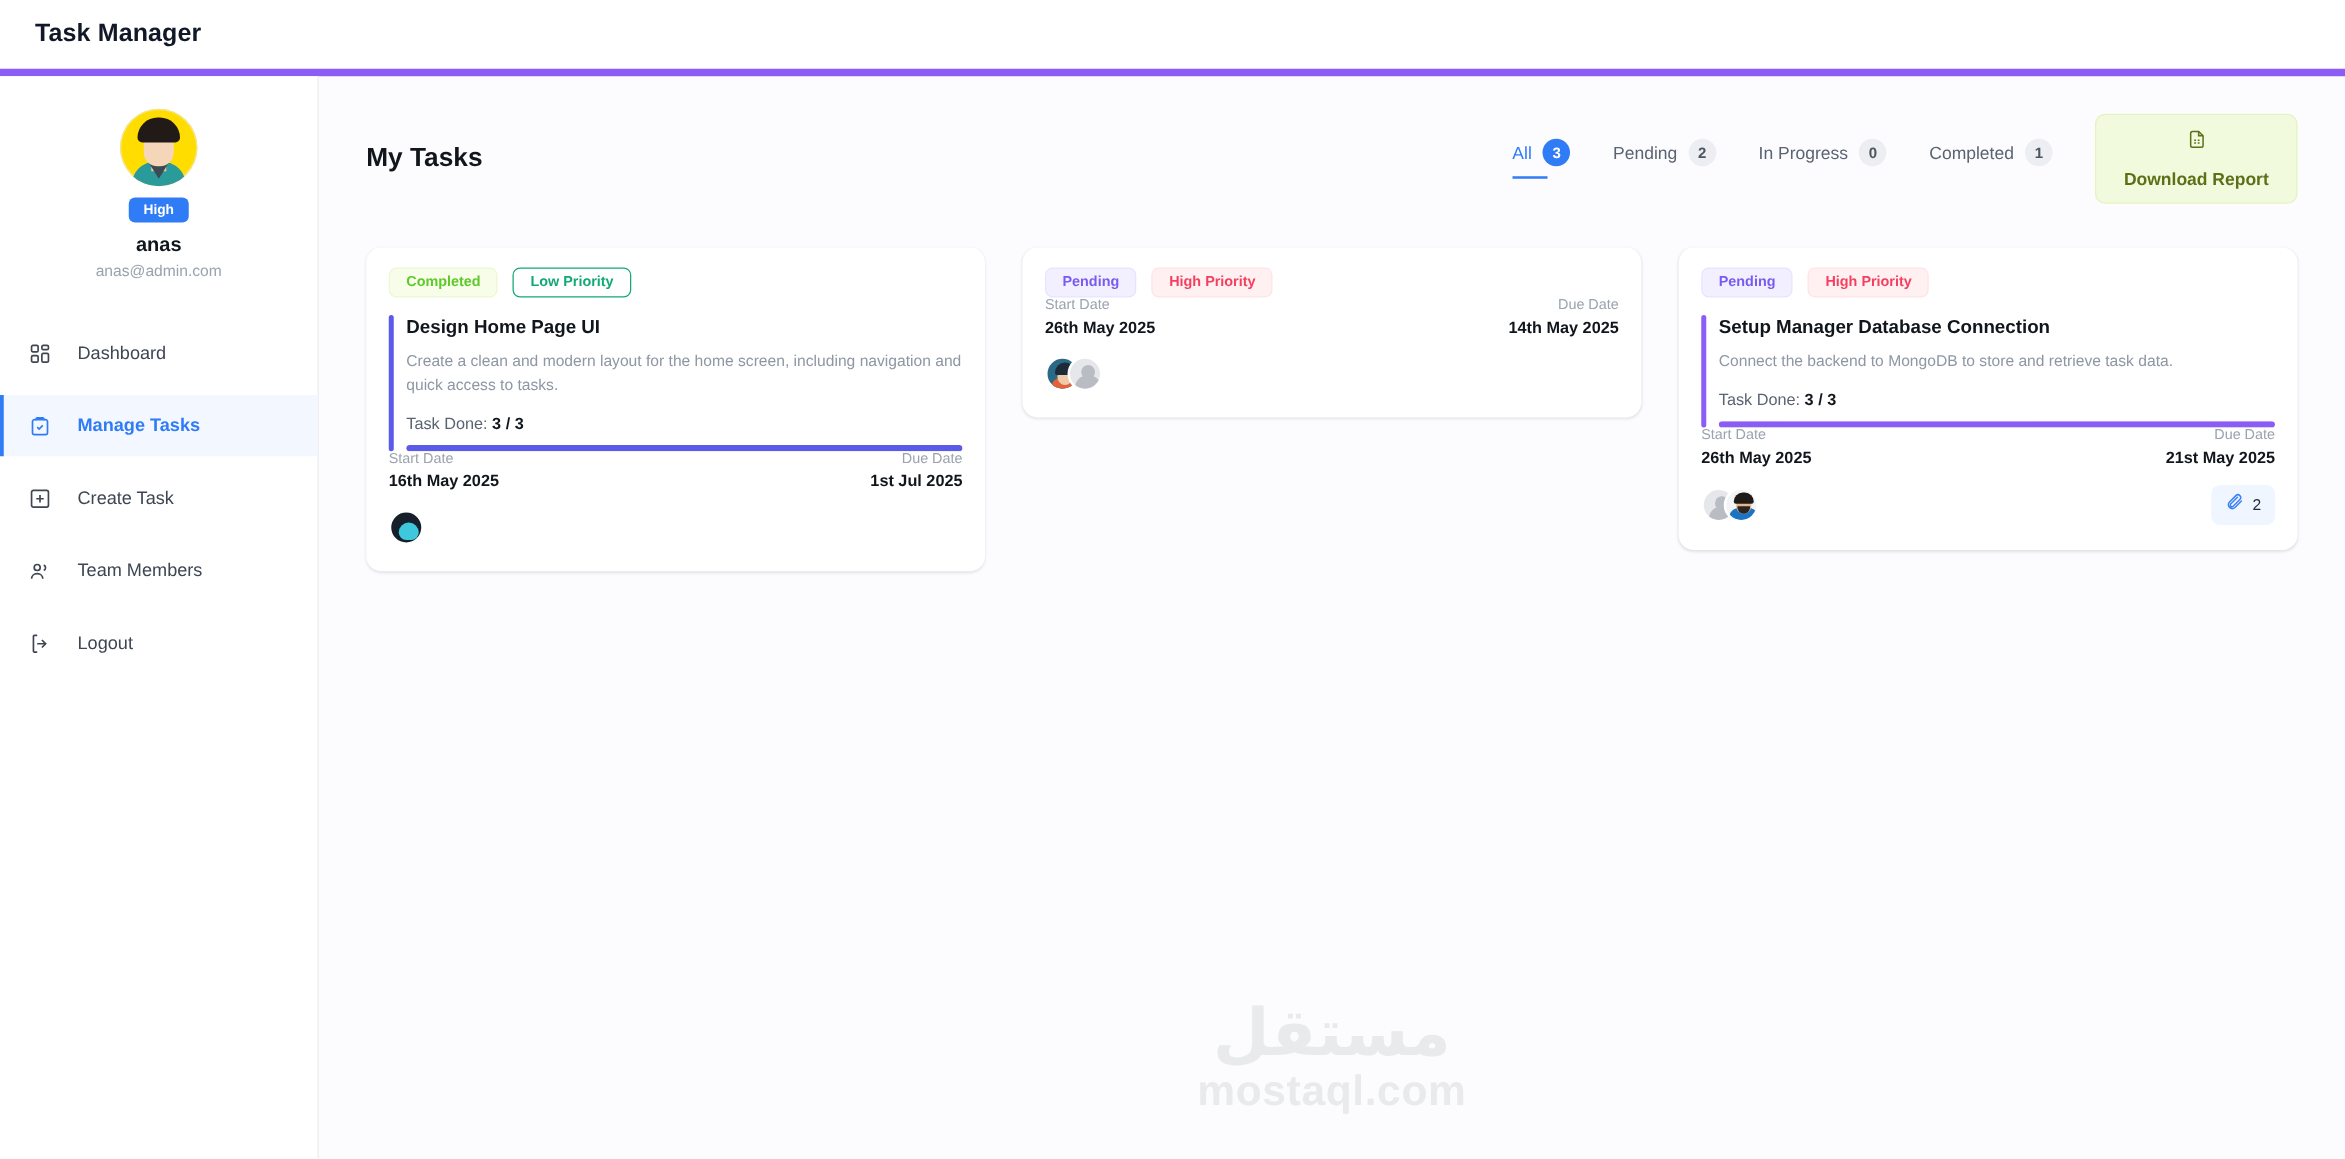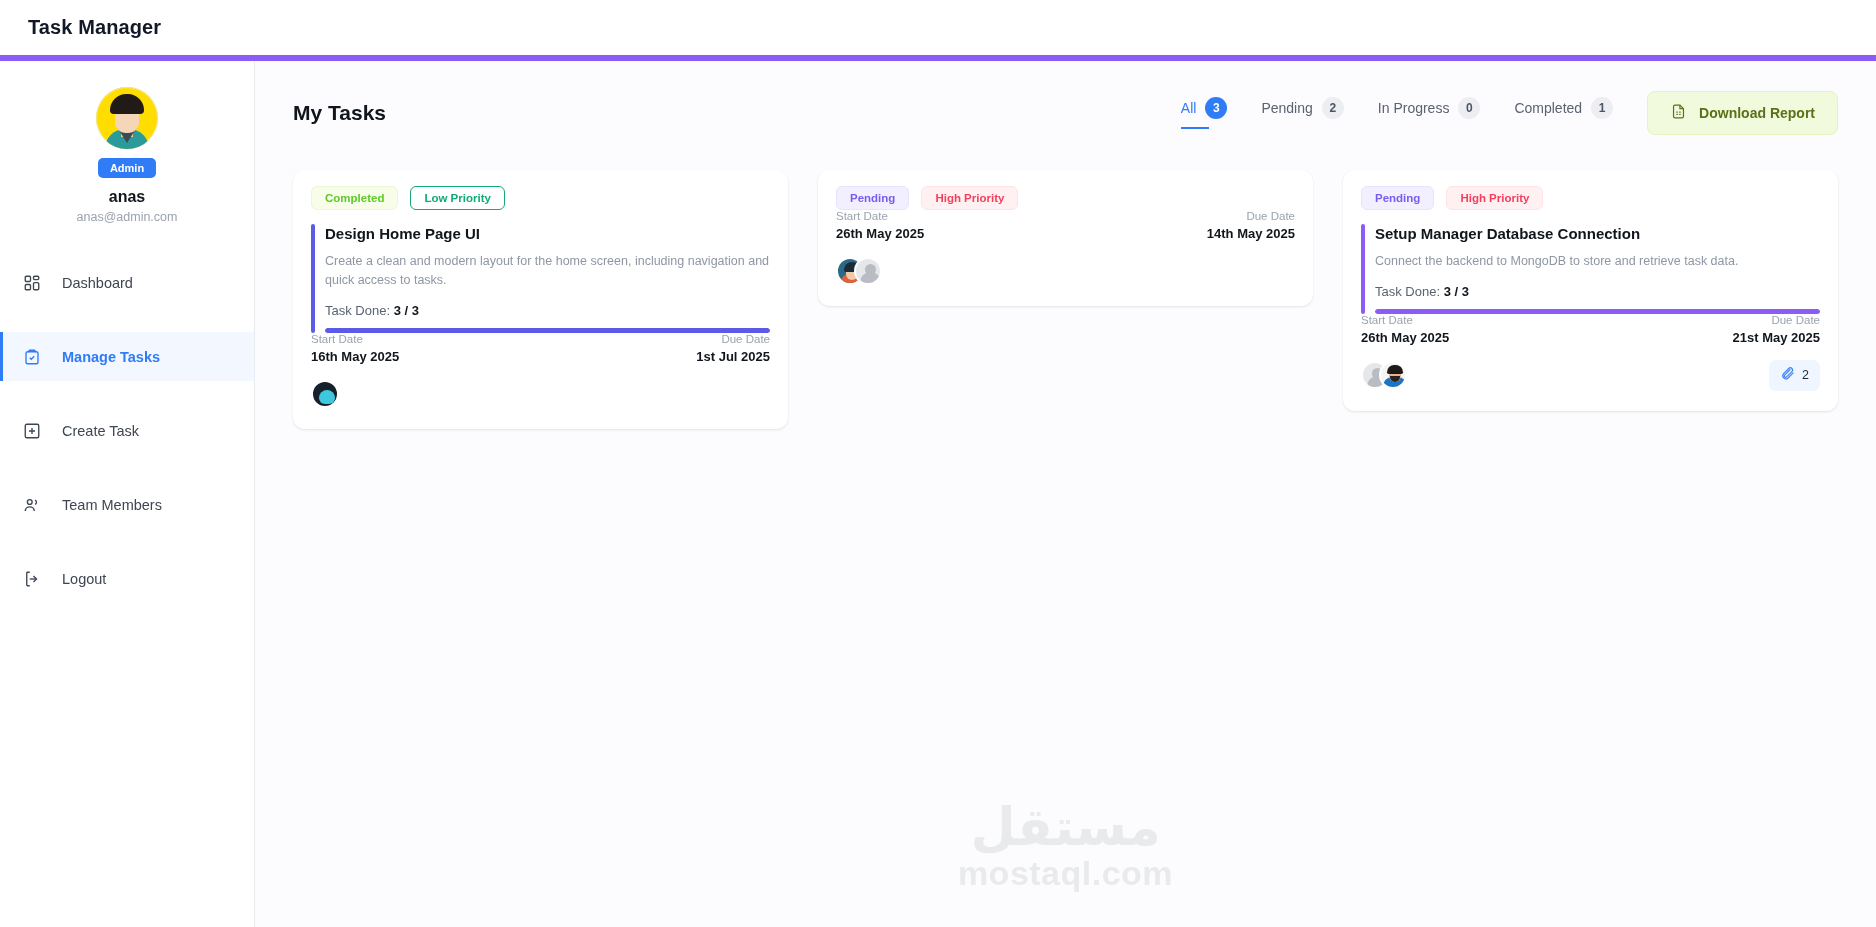--- a/index.html
+++ b/index.html
@@ -38,21 +38,21 @@
   .avatar-big .body { position: absolute; left: 9px; bottom: 0; width: 44px; height: 20px; background: #2b9a9a; border-radius: 20px 20px 0 0; }
   .avatar-big .neck { position: absolute; left: 25px; bottom: 12px; width: 12px; height: 12px; background: #e9c6a4; }
   .avatar-big .collar { position: absolute; left: 21px; bottom: 6px; width: 20px; height: 16px; background: #3c4a52; clip-path: polygon(0 0, 100% 0, 50% 100%); }
   .role-badge {
     margin-top: 9px; background: #2f7cf6; color: #ffffff;
     font-size: 11px; font-weight: 700; padding: 4px 12px; border-radius: 5px;
   }
   .user-name { margin-top: 10px; font-size: 16px; font-weight: 700; color: #11161c; }
   .user-email { margin-top: 4px; font-size: 12.5px; color: #9aa3ae; }
 
-  .nav { margin-top: 34px; display: flex; flex-direction: column; gap: 16px; }
+  .nav { margin-top: 34px; display: flex; flex-direction: column; }
   .nav-item {
     display: flex; align-items: center; gap: 20px;
     height: 49px; padding-left: 22px; cursor: pointer;
     font-size: 14.5px; color: #3e4652; font-weight: 400; position: relative;
   }
   .nav-item .ico { width: 20px; height: 20px; display: flex; align-items: center; justify-content: center; color: #3e4652; }
   .nav-item.active { background: #f3f7ff; color: #2f7cf6; font-weight: 700; }
   .nav-item.active .ico { color: #2f7cf6; }
   .nav-item.active::before { content: ""; position: absolute; left: 0; top: 0; bottom: 0; width: 3px; background: #2f7cf6; }
   .nav-item + .nav-item { margin-top: 9px; }
@@ -65,21 +65,21 @@
   .tabs { display: flex; gap: 34px; }
   .tab { display: flex; align-items: center; gap: 9px; cursor: pointer; position: relative; padding-bottom: 10px; font-size: 14px; color: #5a6372; }
   .tab .cnt { min-width: 22px; height: 22px; padding: 0 7px; border-radius: 11px; background: #eceef2; color: #4b5563; font-size: 12px; font-weight: 600; display: flex; align-items: center; justify-content: center; }
   .tab.active { color: #2f7cf6; }
   .tab.active .cnt { background: #2f7cf6; color: #ffffff; }
   .tab.active::after { content: ""; position: absolute; left: 0; right: 18px; bottom: 0; height: 2px; background: #2f7cf6; }
 
   .dl-btn {
     display: flex; align-items: center; gap: 12px; cursor: pointer;
     background: #f1fadc; border: 1px solid #e4f3c2; border-radius: 8px;
-    padding: 11px 22px; color: #5b7018; font-size: 14px; font-weight: 600;
+    padding: 11px 22px; color: #5b7018; font-size: 14px; font-weight: 600; flex-direction: column;
   }
 
   
   .cards { display: flex; gap: 30px; margin-top: 35px; align-items: flex-start; }
   .card {
     flex: 1; background: #ffffff; border-radius: 12px;
     box-shadow: 0 1px 3px rgba(16,24,40,.07), 0 1px 2px rgba(16,24,40,.04);
     padding: 16px 18px 20px 18px; position: relative; min-width: 0;
   }
   .badges { display: flex; gap: 12px; }
@@ -146,21 +146,21 @@
 
     <div class="sidebar">
       <div class="profile">
         <div class="avatar-big">
           <div class="body"></div>
             <div class="neck"></div>
             <div class="collar"></div>
           <div class="face"></div>
             <div class="hair"></div>
         </div>
-        <div class="role-badge">Admin</div>
+        <div class="role-badge">High</div>
         <div class="user-name">anas</div>
         <div class="user-email">anas@admin.com</div>
       </div>
 
       <div class="nav">
         <div class="nav-item">
           <span class="ico">
             <svg width="18" height="18" viewBox="0 0 24 24" fill="none" stroke="currentColor" stroke-width="1.8">
               <rect x="3" y="3" width="7" height="7" rx="1.5"></rect>
                 <rect x="14" y="3" width="7" height="4.5" rx="1.5"></rect>

